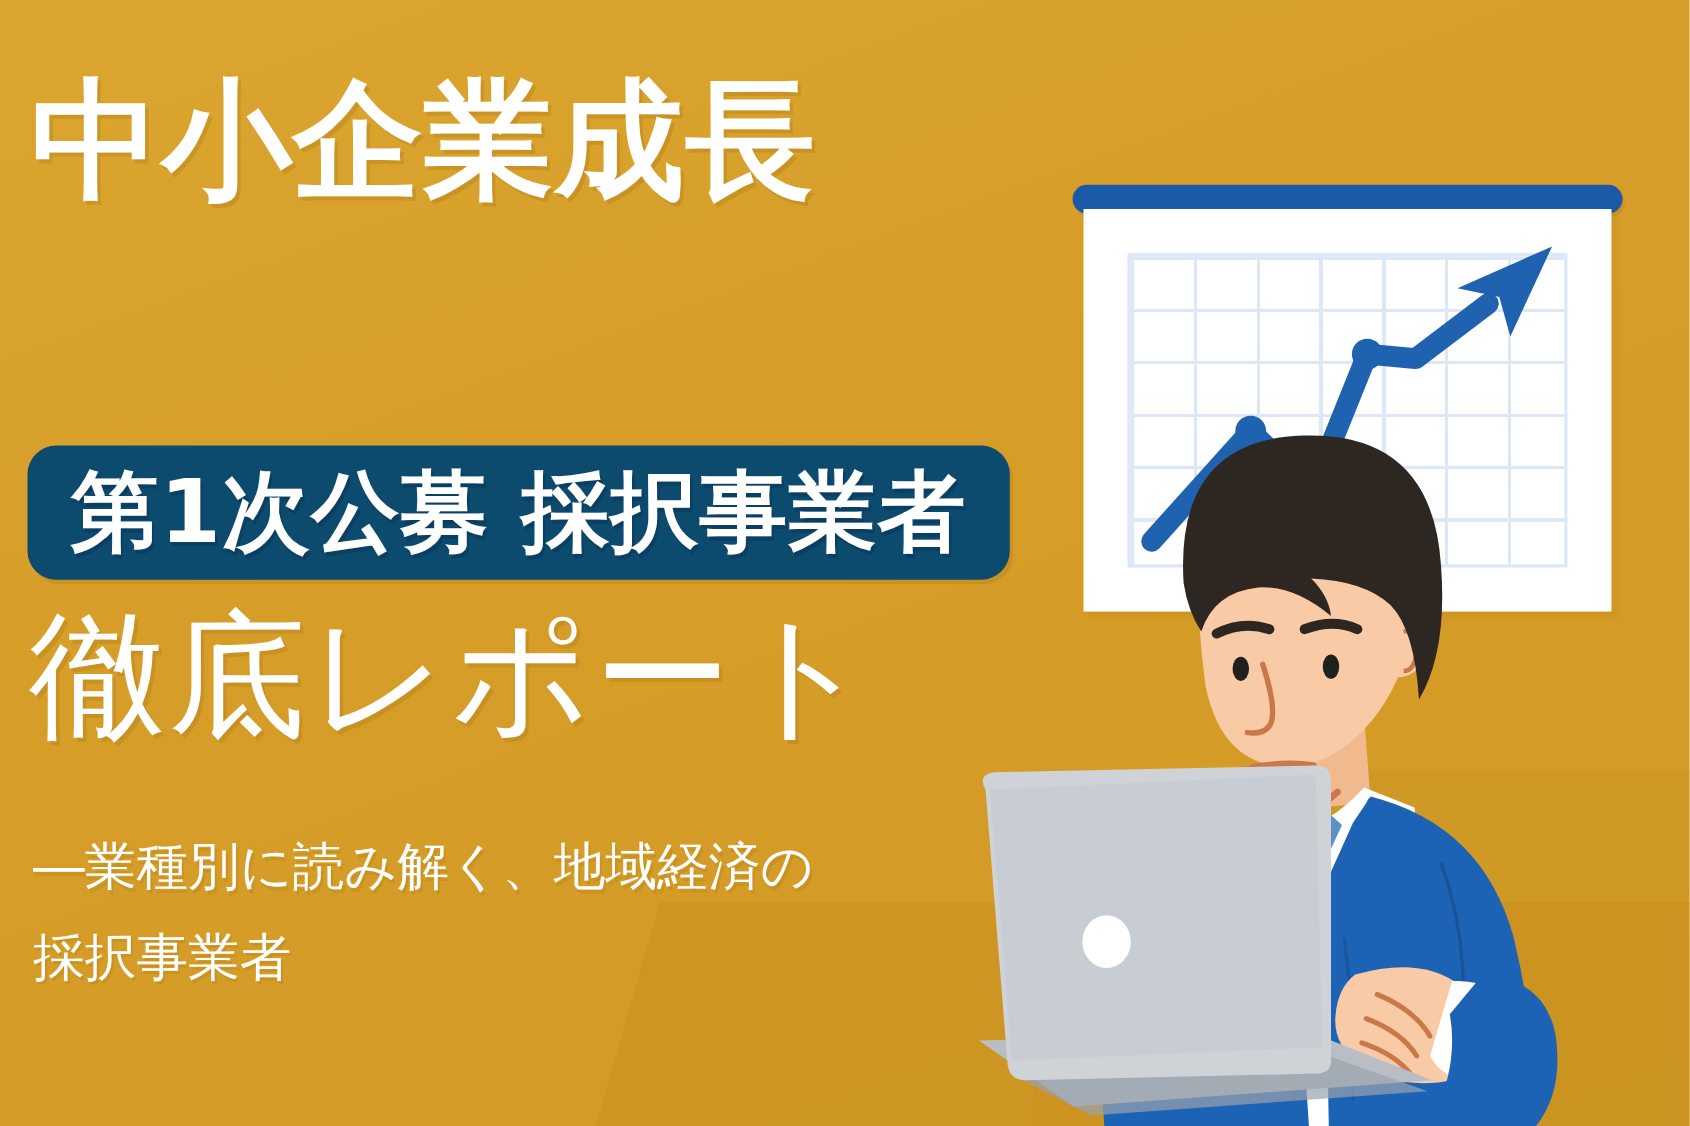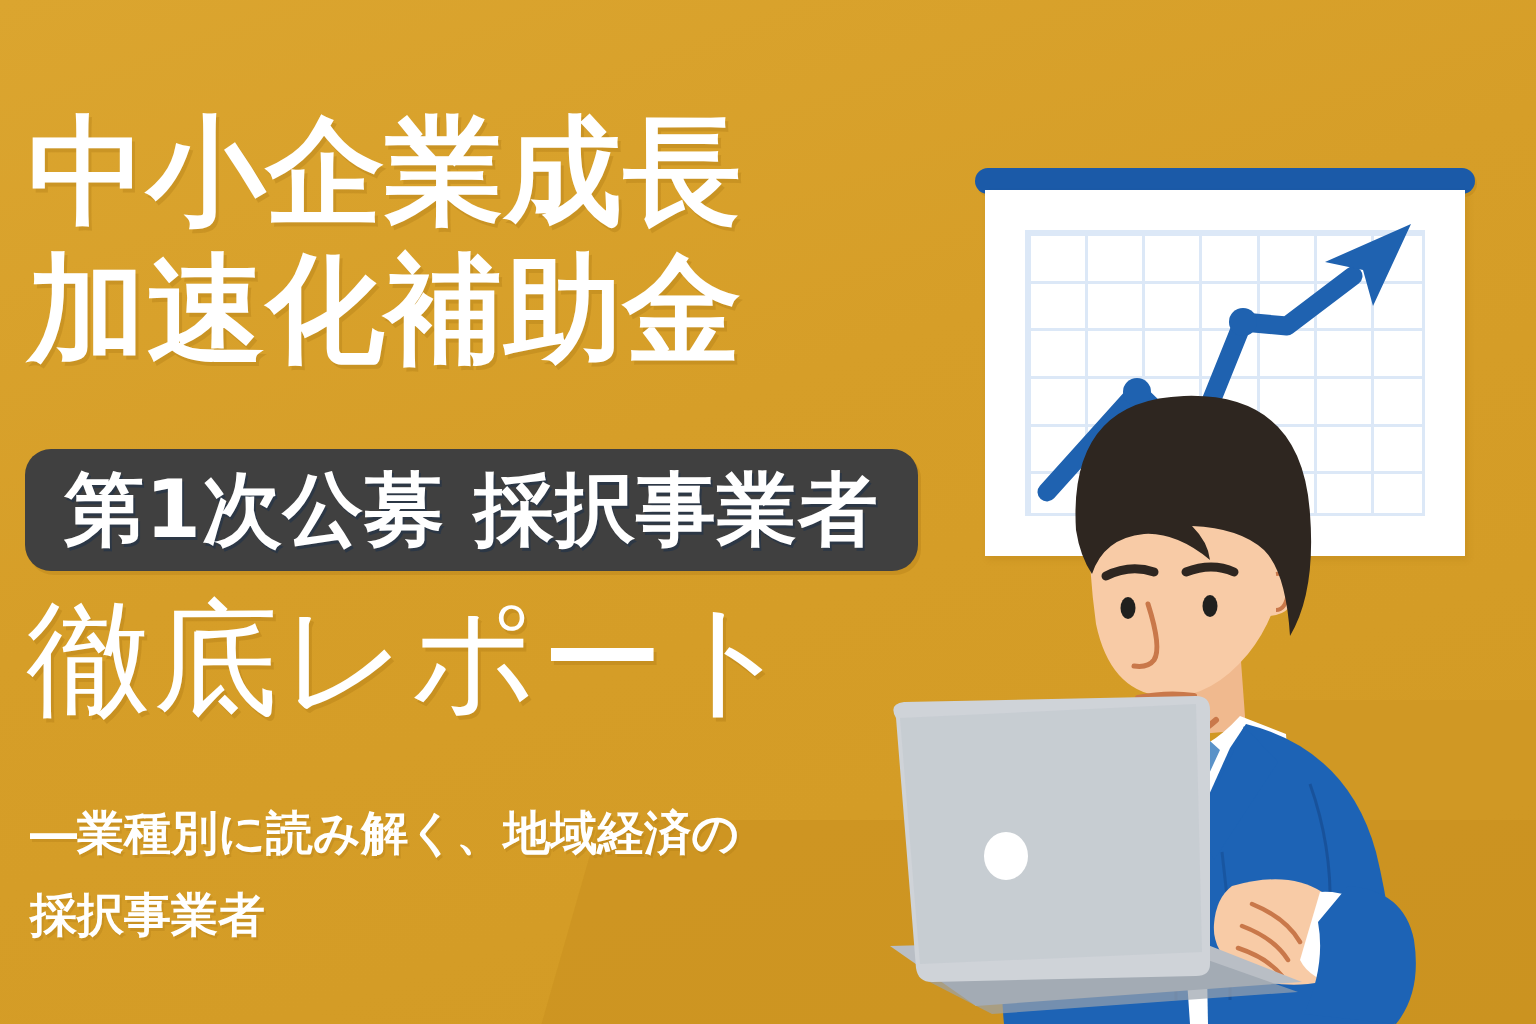--- a/index.html
+++ b/index.html
@@ -65,21 +65,21 @@
   }
   .headline-line { display: block; }
 
   .badge {
     position: absolute;
     left: 25px;
     top: 405px;
     width: 893px;
     height: 122px;
     box-sizing: border-box;
-    background: #404040;
+    background: #0c4a6e;
     border-radius: 26px;
     display: flex;
     align-items: center;
     justify-content: center;
     box-shadow: 3px 4px 0 rgba(150,100,10,.20);
   }
   .badge-text {
     color: #ffffff;
     font-size: 80px;
     font-weight: 700;
@@ -103,21 +103,21 @@
   }
 
   .subtitle {
     position: absolute;
     left: 30px;
     top: 748px;
     width: 900px;
     color: #ffffff;
     font-size: 47px;
     line-height: 82px;
-    font-weight: 700;
+    font-weight: 400;
     letter-spacing: 0px;
     text-shadow: 2px 3px 0 rgba(150,100,10,.18);
   }
   .subtitle-line { display: block; white-space: nowrap; }
 
   
   .board {
     position: absolute;
     left: 975px;
     top: 168px;
@@ -166,21 +166,21 @@
   
   .person {
     position: absolute;
     left: 880px;
     top: 380px;
     width: 660px;
     height: 644px;
   }
 
   
-  .nosel { user-select: none; margin-top: 44px; }
+  .nosel { user-select: none; }
 </style>
 </head>
 <body>
 
 <div id="poster">
 
   <div class="bg-base"></div>
   <div class="bg-desk2"></div>
   <div class="bg-desk"></div>
 
@@ -290,21 +290,20 @@
       <path d="M20,338 l296,-14 l6,248 l-282,12 Z" fill="#c6cbd1" opacity=".85"></path>
 
       <ellipse cx="126" cy="476" rx="22" ry="24" fill="#ffffff"></ellipse>
     </g>
   </svg>
 
   <div class="text-col">
 
     <div class="headline nosel">
       <span class="headline-line">中小企業成長</span>
-      <span class="headline-line">加速化補助金</span>
     </div>
 
     <div class="badge nosel">
       <span class="badge-text">第1次公募 採択事業者</span>
     </div>
 
     <div class="report nosel">徹底レポート</div>
 
     <div class="subtitle nosel">
       <span class="subtitle-line">―業種別に読み解く、地域経済の</span>

